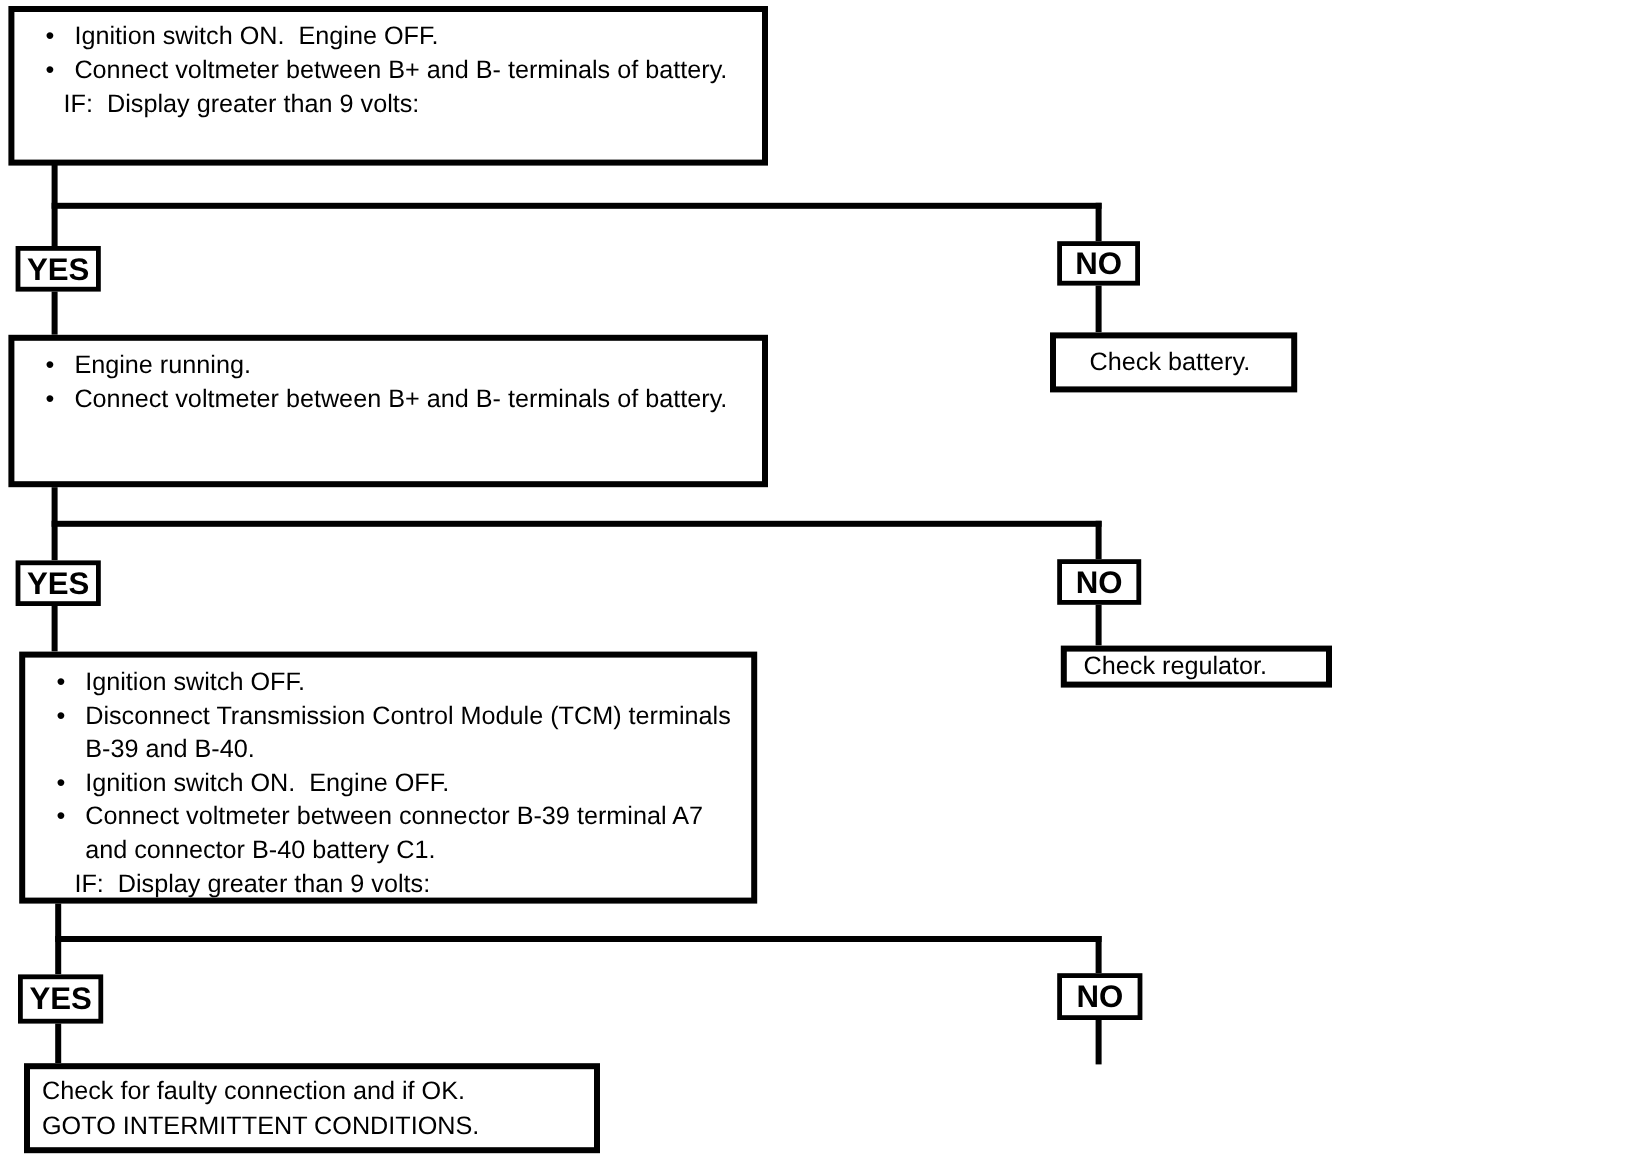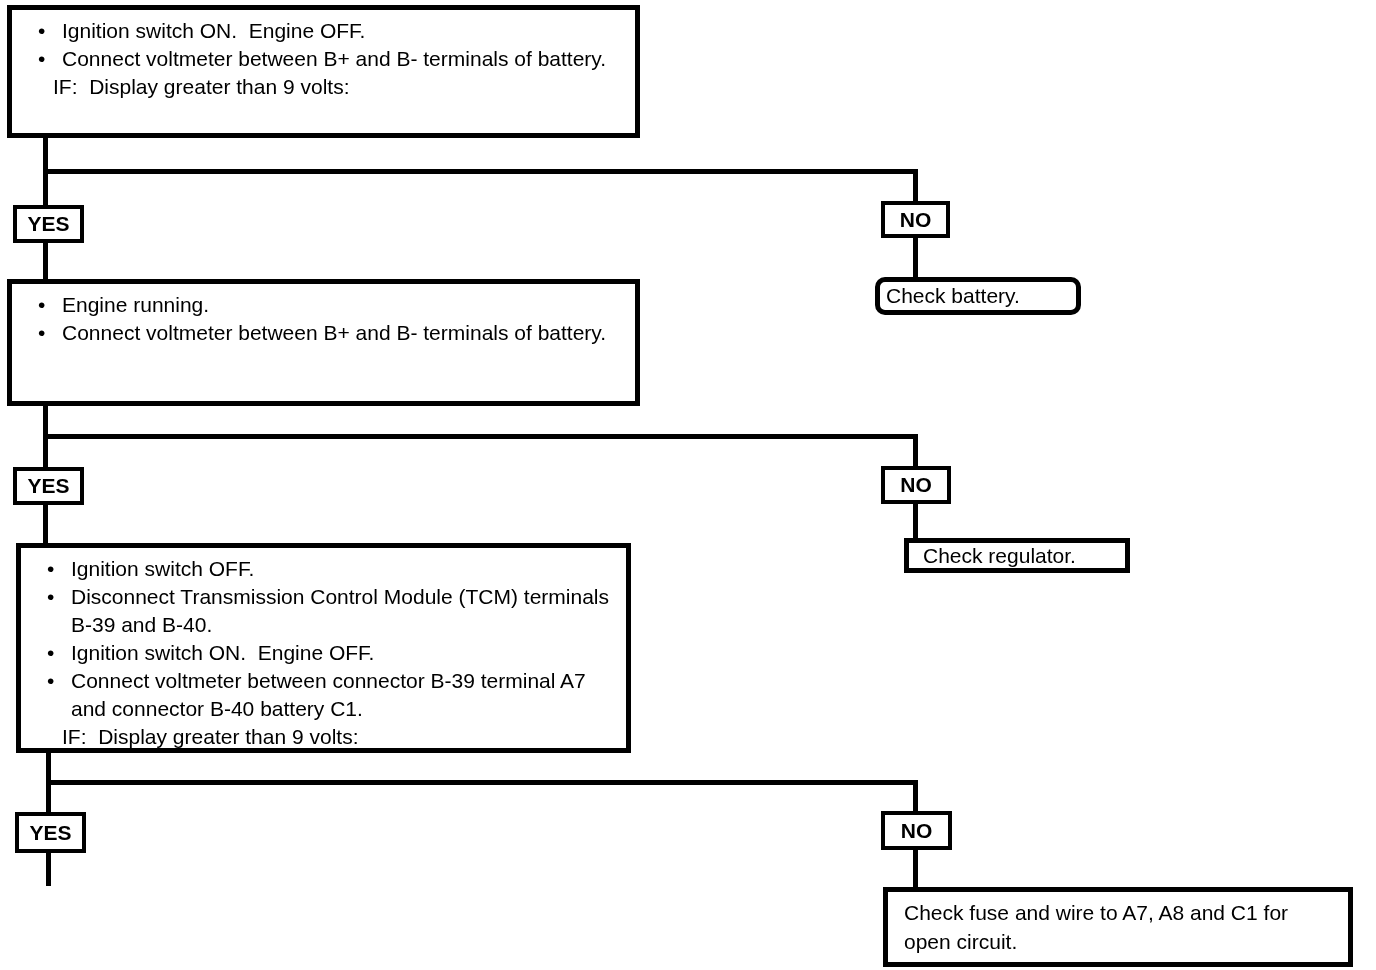--- a/index.html
+++ b/index.html
@@ -7,21 +7,21 @@
           font-family:"Liberation Sans",sans-serif;color:#000;}
   .h,.v{position:absolute;background:#000;}
   .pbox{position:absolute;border:5px solid #000;background:#fff;
         font-size:21px;line-height:28px;padding:7px 10px 0 16px;box-sizing:border-box;}
   .brow{display:flex;}
   .bullet{width:34px;padding-left:10px;box-sizing:border-box;flex:0 0 34px;}
   .btext{flex:1;white-space:pre-wrap;}
   .cond{white-space:pre-wrap;margin-left:25px;}
   .b{font-weight:normal;}
   .tag{position:absolute;border:4px solid #000;background:#fff;display:flex;
-       align-items:center;justify-content:center;font-size:21px;font-weight:bold;
+       align-items:center;justify-content:center;font-size:26px;font-weight:bold;
        box-sizing:border-box;}
   .abox{position:absolute;border:5px solid #000;background:#fff;font-size:21px;
         line-height:29px;box-sizing:border-box;display:flex;flex-direction:column;
         justify-content:center;white-space:pre-wrap;}
 </style>
 </head>
 <body>
 
 <div id="canvas">
 
@@ -40,21 +40,21 @@
   <div class="v" style="left:43px;top:136px;width:5px;height:69px;"></div>
   <div class="h" style="left:43px;top:169px;width:875px;height:5px;"></div>
   <div class="v" style="left:913px;top:169px;width:5px;height:32px;"></div>
 
   <div class="tag" style="left:13px;top:205px;width:71px;height:38px;">YES</div>
   <div class="tag" style="left:881px;top:201px;width:69px;height:37px;">NO</div>
 
   <div class="v" style="left:43px;top:243px;width:5px;height:36px;"></div>
   <div class="v" style="left:913px;top:238px;width:5px;height:39px;"></div>
 
-  <div class="abox" style="left:875px;top:277px;width:206px;height:38px;padding-left:6px;line-height:26px;border-radius:10px;">
+  <div class="abox" style="left:875px;top:277px;width:206px;height:50px;padding-left:28px;line-height:26px;">
     <div>Check battery.</div>
   </div>
 
   <div class="pbox" style="left:7px;top:279px;width:633px;height:127px;">
     <div class="brow">
       <span class="bullet">•</span>
       <span class="btext">Engine running.</span>
     </div>
     <div class="brow">
       <span class="bullet">•</span>
@@ -65,21 +65,21 @@
   <div class="v" style="left:43px;top:406px;width:5px;height:61px;"></div>
   <div class="h" style="left:43px;top:434px;width:875px;height:5px;"></div>
   <div class="v" style="left:913px;top:434px;width:5px;height:32px;"></div>
 
   <div class="tag" style="left:13px;top:467px;width:71px;height:38px;">YES</div>
   <div class="tag" style="left:881px;top:466px;width:70px;height:38px;">NO</div>
 
   <div class="v" style="left:43px;top:505px;width:5px;height:38px;"></div>
   <div class="v" style="left:913px;top:504px;width:5px;height:34px;"></div>
 
-  <div class="abox" style="left:884px;top:538px;width:226px;height:35px;padding-left:14px;line-height:24px;margin-left:20px;">
+  <div class="abox" style="left:884px;top:538px;width:226px;height:35px;padding-left:14px;line-height:24px;">
     <div>Check regulator.</div>
   </div>
 
   <div class="pbox" style="left:16px;top:543px;width:615px;height:210px;">
     <div class="brow">
       <span class="bullet">•</span>
       <span class="btext">Ignition switch OFF.</span>
     </div>
     <div class="brow">
       <span class="bullet">•</span>
@@ -99,18 +99,19 @@
   <div class="v" style="left:46px;top:753px;width:5px;height:59px;"></div>
   <div class="h" style="left:46px;top:780px;width:872px;height:5px;"></div>
   <div class="v" style="left:913px;top:780px;width:5px;height:31px;"></div>
 
   <div class="tag" style="left:15px;top:812px;width:71px;height:41px;">YES</div>
   <div class="tag" style="left:881px;top:811px;width:71px;height:39px;">NO</div>
 
   <div class="v" style="left:46px;top:853px;width:5px;height:33px;"></div>
   <div class="v" style="left:913px;top:850px;width:5px;height:37px;"></div>
 
+  <div class="abox" style="left:20px;top:886px;width:480px;height:75px;padding:0 10px 0 10px;">
+    <div>Check for faulty connection and if OK.</div>
+    <div><span>GOTO </span><span class="b">INTERMITTENT CONDITIONS.</span></div>
+  </div>
 
-  <div class="abox" style="left:883px;top:887px;width:470px;height:80px;padding:0 12px 0 16px;">
-    <div>Check fuse and wire to A7, A8 and C1 for open circuit.</div>
-  </div>
 
 </div>
 
 </body></html>

